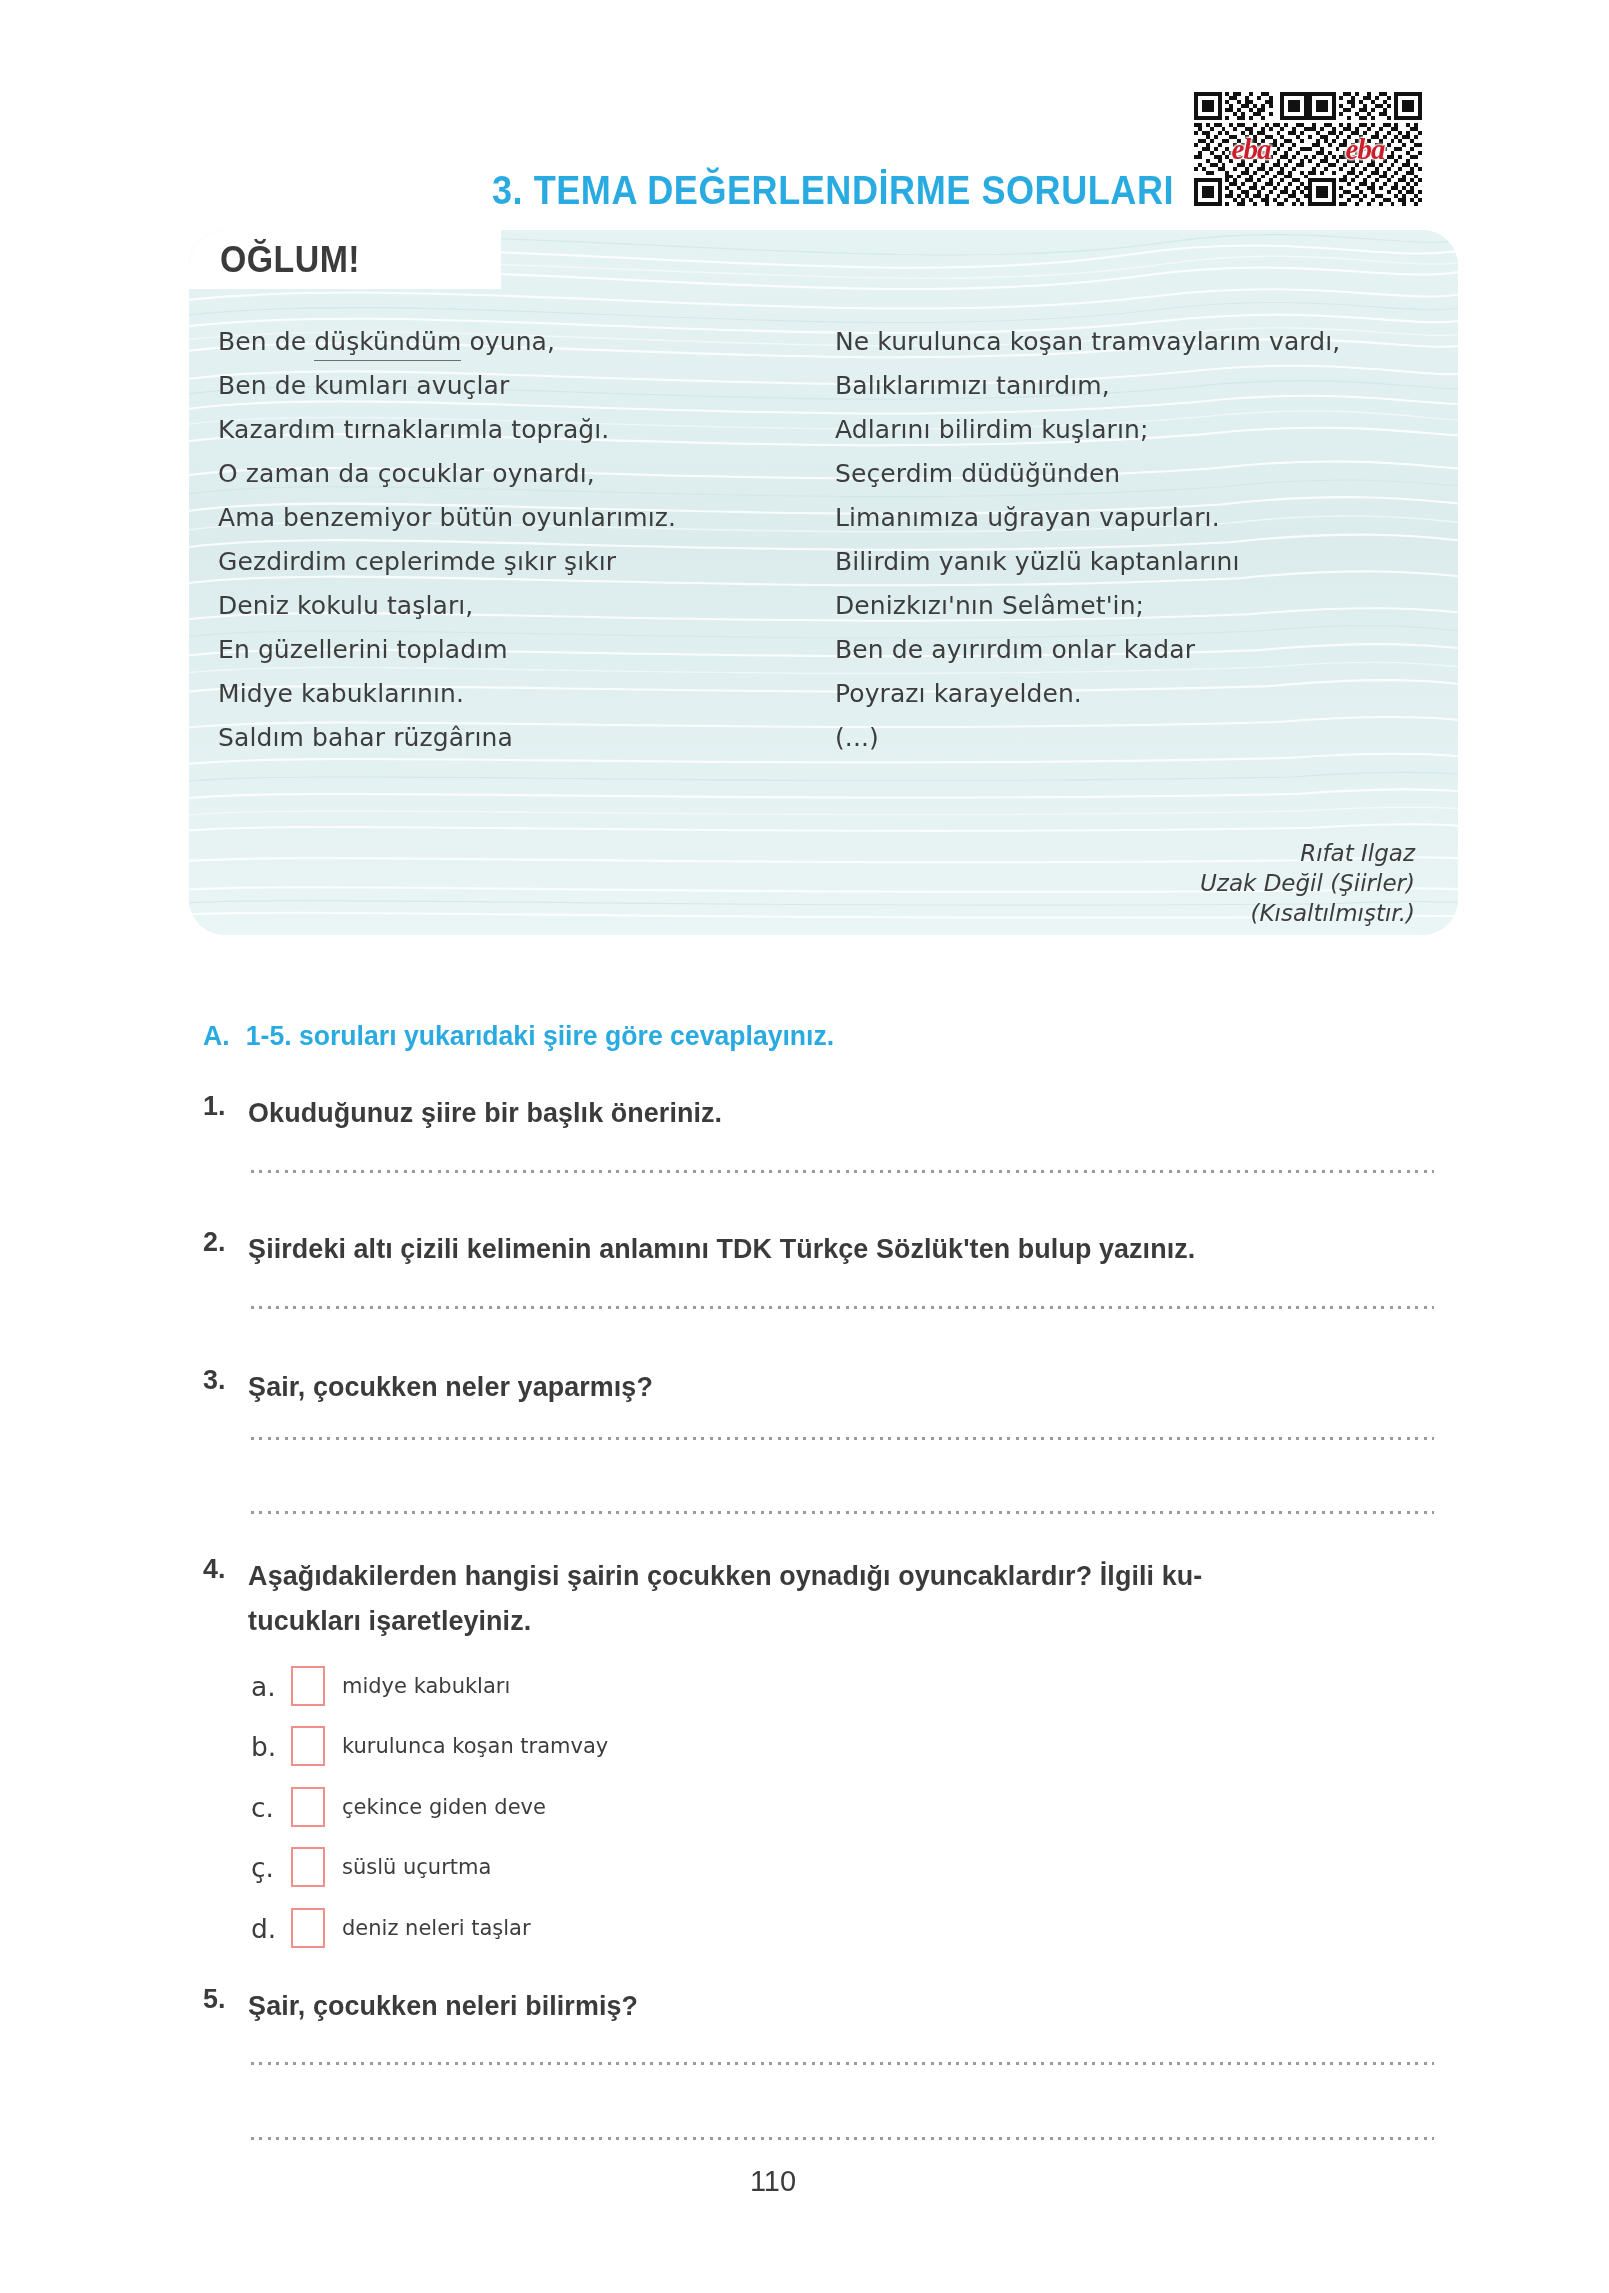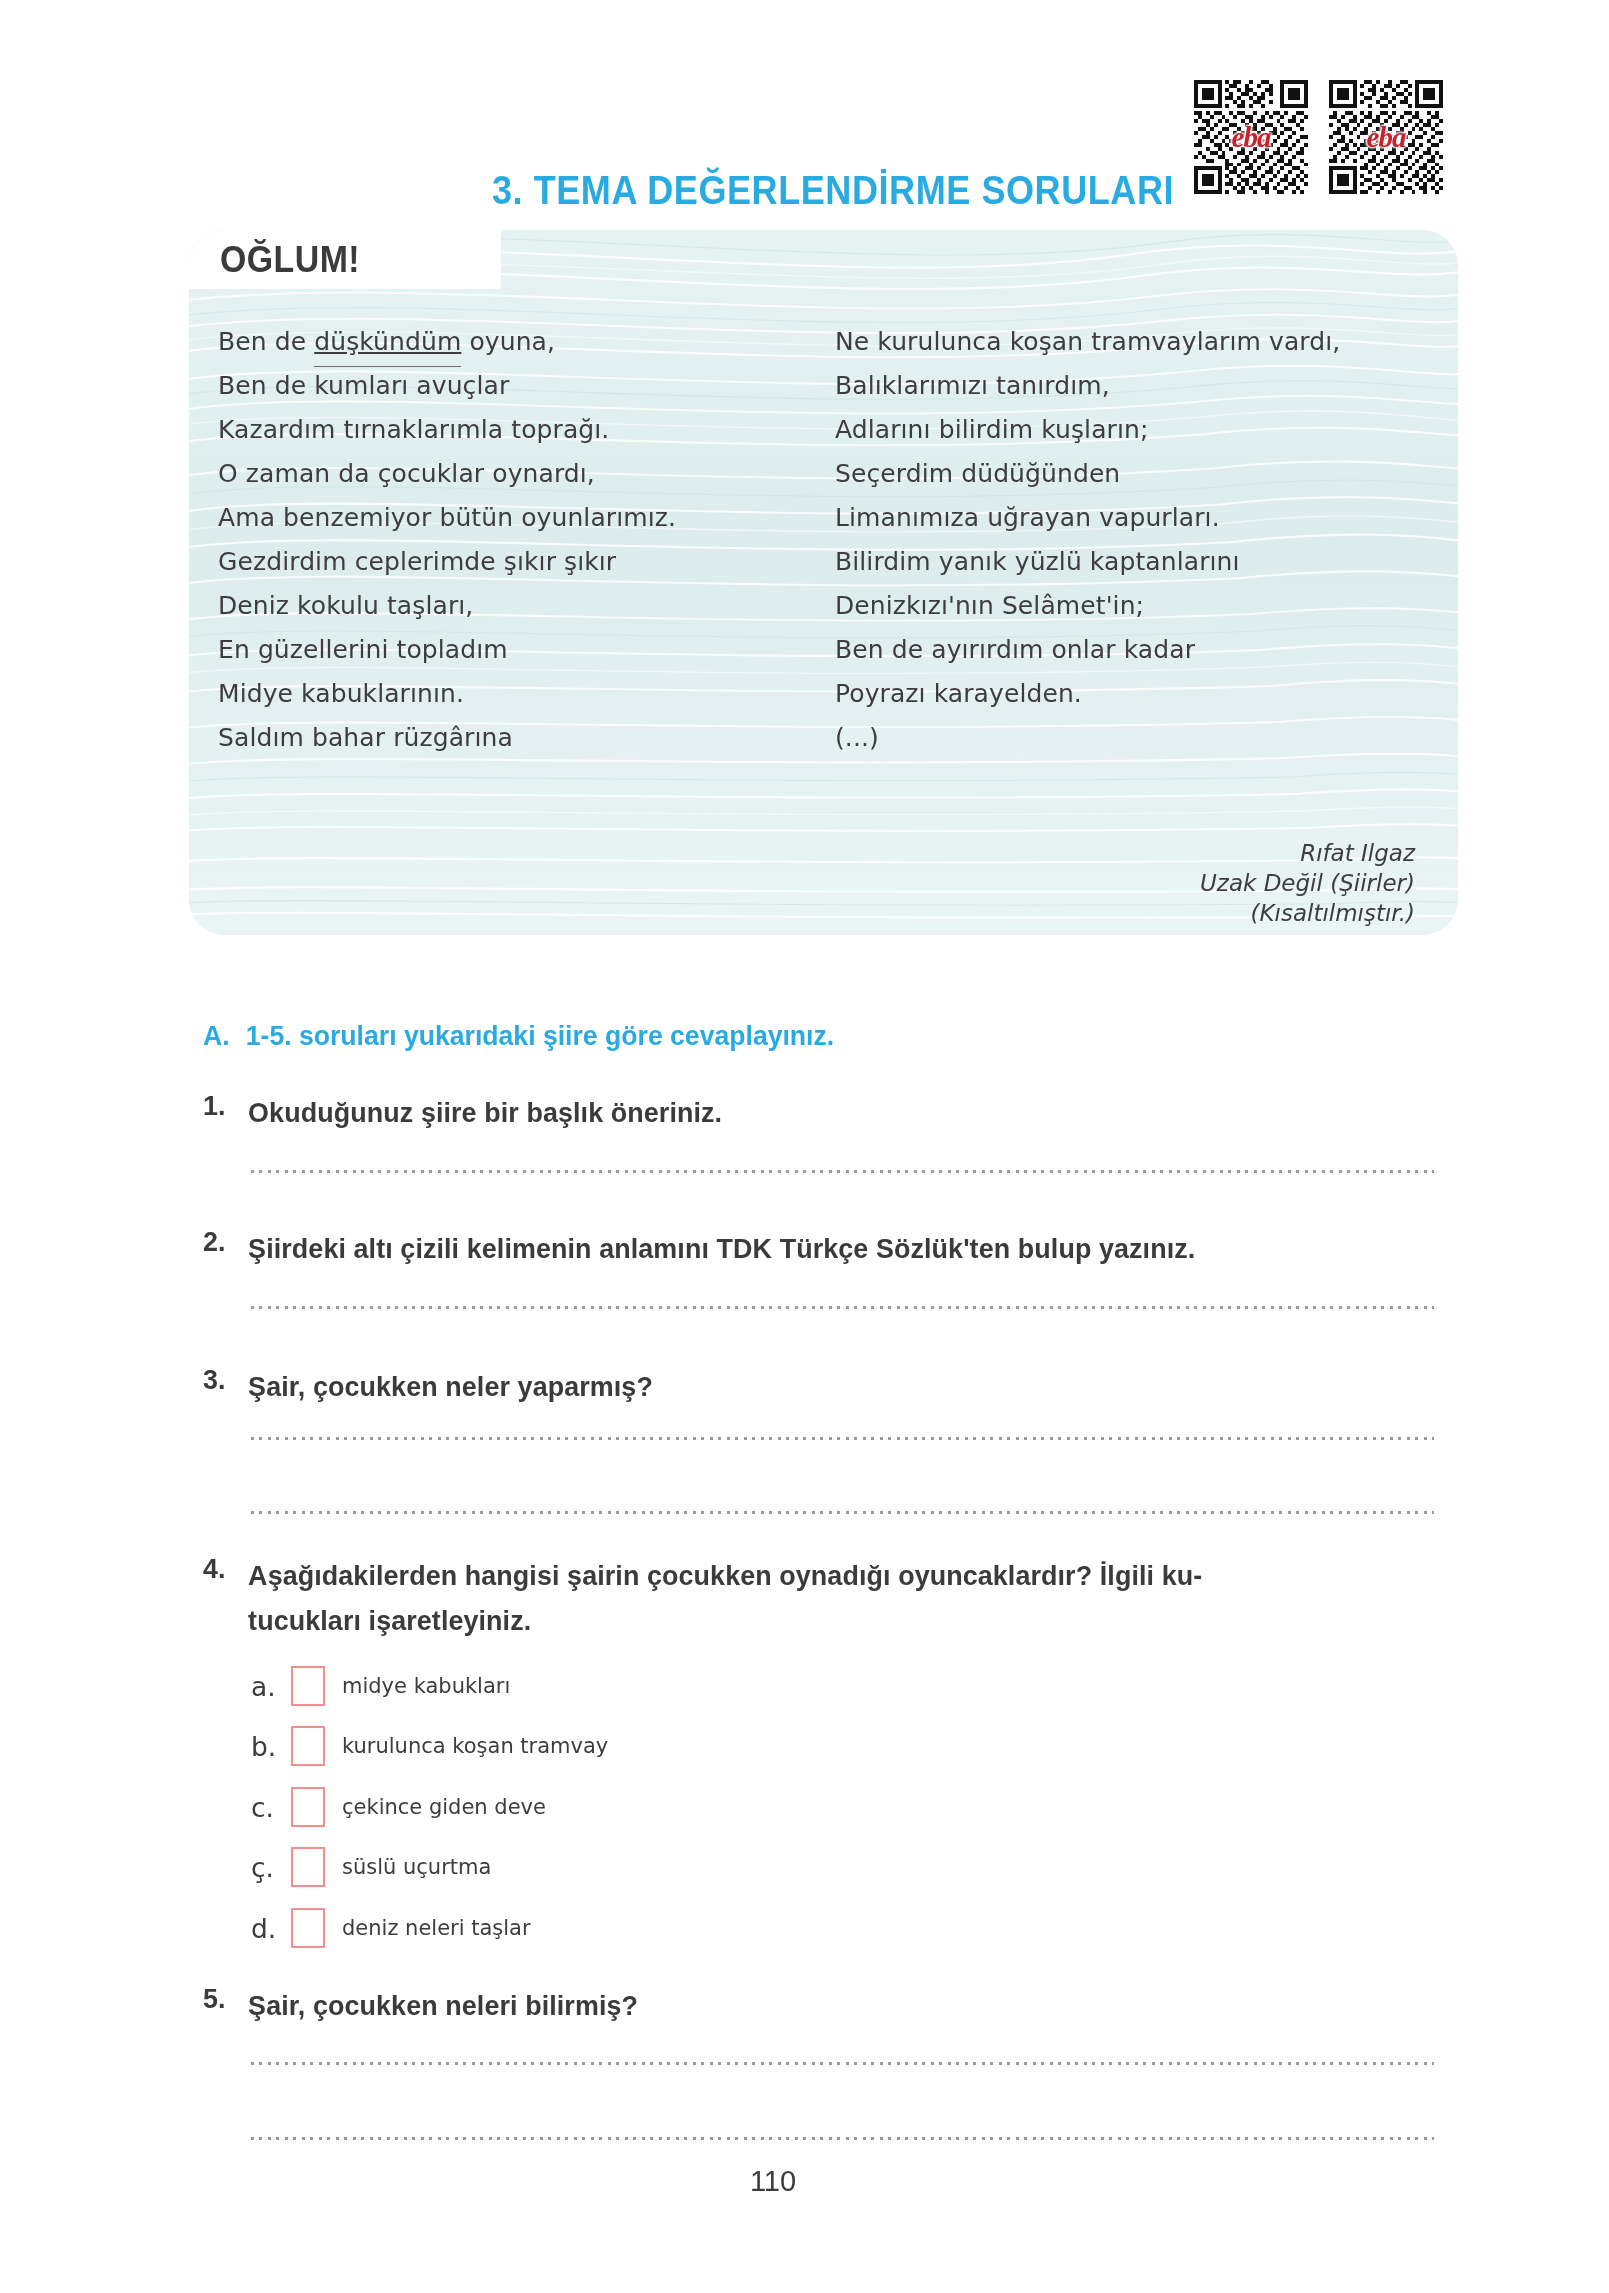--- a/index.html
+++ b/index.html
@@ -32,23 +32,22 @@
     font-weight: bold;
     letter-spacing: 0.6px;
     color: #29abe2;
     transform: scaleX(0.88);
     transform-origin: left top;
     white-space: nowrap;
   }
   #qr-group {
     position: absolute;
     left: 1194px;
-    top: 80px;
+    top: 92px;
     display: flex;
-    gap: 21px;
   }
   .qr-code {
     position: relative;
     width: 114px;
     height: 114px;
     background: #ffffff;
   }
   .qr-code svg { display: block; }
   .qr-eba {
     position: absolute;
@@ -112,22 +111,21 @@
     line-height: 44px;
     color: #3d3d3d;
     letter-spacing: 0.1px;
     white-space: nowrap;
   }
   #poem-col-left { left: 218px; top: 320px; }
   #poem-col-right { left: 835px; top: 320px; }
   .poem-line { height: 44px; }
   .underline-word {
     border-bottom: 1.9px solid #6d6d6d;
-    padding-bottom: 10px;
-    text-decoration: underline;
+    padding-bottom: 4px;
   }
 
   #poem-credit {
     position: absolute;
     right: 195px;
     top: 838px;
     text-align: right;
     font-family: "DejaVu Sans", sans-serif;
     font-style: italic;
     font-size: 23px;

